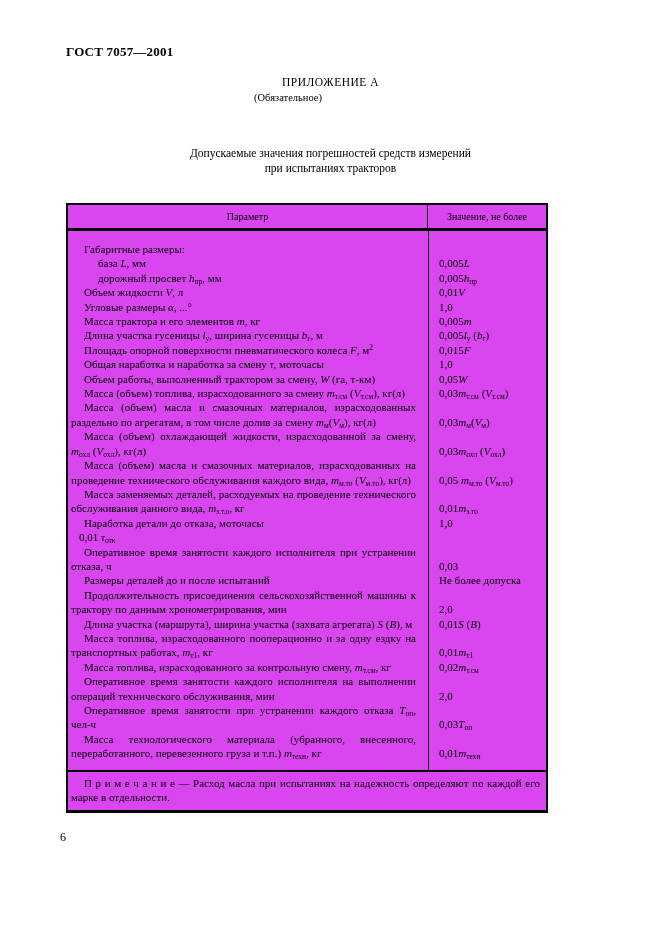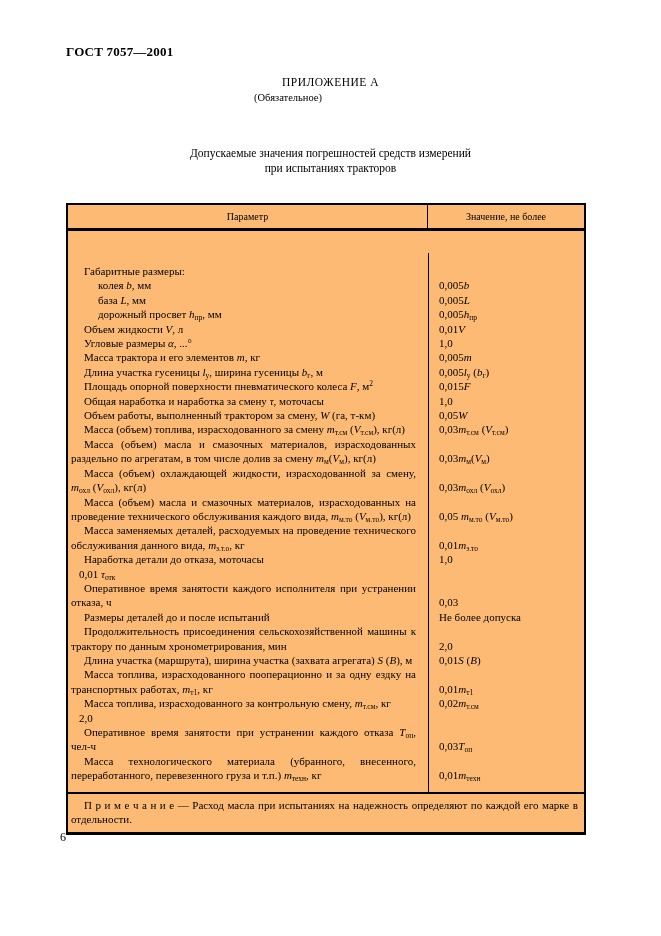--- a/index.html
+++ b/index.html
@@ -22,34 +22,34 @@
   .appendix-sub {
     position:absolute; top:92px; left:0; width:576px;
     text-align:center; font-size:10.5px;
   }
   .tbl-title {
     position:absolute; top:146px; left:0; width:661px;
     text-align:center; font-weight:normal; font-size:11.5px; line-height:15px;
   }
 
   .gtable {
-    position:absolute; left:66px; top:203px; width:520px;
+    position:absolute; left:66px; top:203px; width:482px;
     box-sizing:border-box;
     border-left:2px solid #000; border-right:2px solid #000;
     border-top:2.5px solid #000; border-bottom:3px solid #000;
-    background:#fdba74;
+    background:#d946ef;
   }
   .thead { display:flex; border-bottom:3px solid #000; height:23px; font-size:10px; }
   .th { display:flex; align-items:center; justify-content:center; box-sizing:border-box; }
   .th.c1 { width:360px; border-right:1px solid #000; }
   .th.c2 { flex:1; }
 
   .tbody {
     position:relative; padding:11px 0 9px 0;
-    font-size:11px; line-height:14.4px;margin-top:22px;
+    font-size:11px; line-height:14.4px;
   }
   .vline { position:absolute; left:360px; top:0; bottom:0; width:1px; background:#000; }
 
   .row { display:flex; }
   .pcell {
     width:360px; box-sizing:border-box;
     padding:0 12px 0 3px;
     text-align:justify; text-indent:13px;
   }
   .row.sub .pcell { text-indent:0; padding-left:30px; text-align:left; }
@@ -90,26 +90,20 @@
     </div>
     <div class="tbody" id="tbody">
       <div class="vline"></div>
     <div class="row">
           <div class="pcell">Габаритные размеры:</div>
           <div class="vcell">
             <div></div>
           </div>
         </div>
         <div class="row sub">
-          <div class="pcell">колея <i>b</i>, мм</div>
-          <div class="vcell">
-            <div>0,005<i>b</i></div>
-          </div>
-        </div>
-        <div class="row sub">
           <div class="pcell">база <i>L</i>, мм</div>
           <div class="vcell">
             <div>0,005<i>L</i></div>
           </div>
         </div>
         <div class="row sub">
           <div class="pcell">дорожный просвет <i>h</i><sub>пр</sub>, мм</div>
           <div class="vcell">
             <div>0,005<i>h</i><sub>пр</sub></div>
           </div>
@@ -227,20 +221,21 @@
             <div>0,01<i>m</i><sub>т1</sub></div>
           </div>
         </div>
         <div class="row">
           <div class="pcell">Масса топлива, израсходованного за контрольную смену, <i>m</i><sub>т.см</sub>, кг</div>
           <div class="vcell">
             <div>0,02<i>m</i><sub>т.см</sub></div>
           </div>
         </div>
         <div class="row">
+          <div class="pcell">Оперативное время занятости каждого исполнителя на выполнении операций технического обслуживания, мин</div>
           <div class="vcell">
             <div>2,0</div>
           </div>
         </div>
         <div class="row">
           <div class="pcell">Оперативное время занятости при устранении каждого отказа <i>T</i><sub>оп</sub>, чел-ч</div>
           <div class="vcell">
             <div>0,03<i>T</i><sub>оп</sub></div>
           </div>
         </div>

